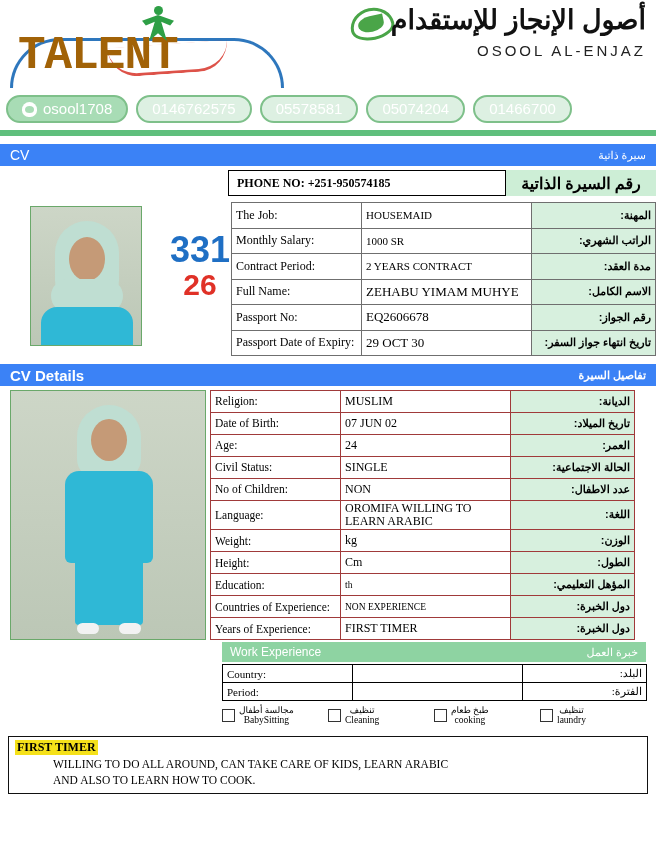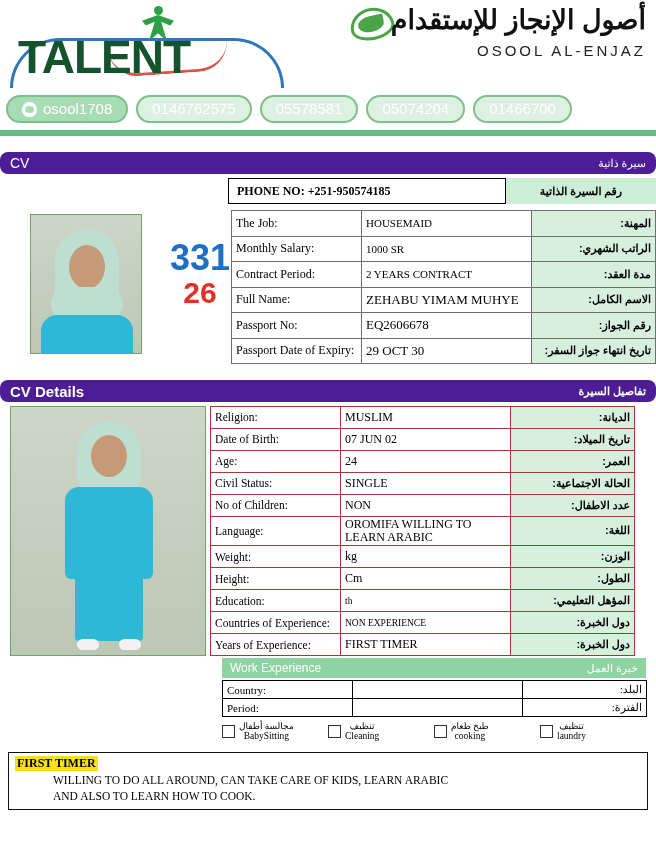--- a/index.html
+++ b/index.html
@@ -33,25 +33,25 @@
     left: 0; top: 34px;
     width: 274px; height: 50px;
     border: 3px solid #1b6fb8;
     border-bottom: none;
     border-radius: 140px 140px 0 0;
     border-color: #2e77bd;
   }
   .logo-text {
     position: absolute;
     left: 8px; top: 26px;
-    font-family: Liberation Sans, sans-serif;
+    font-family: Liberation Mono, monospace;
     font-weight: bold;
     font-size: 46px;
     letter-spacing: -1px;
-    color: #14532d;
+    color: #a16207;
   }
   .logo-person {
     position: absolute;
     left: 128px; top: 2px;
     width: 40px; height: 38px;
   }
   .logo-person .head {
     position: absolute; left: 16px; top: 0;
     width: 9px; height: 9px; border-radius: 50%;
     background: #2e9f46;
@@ -150,31 +150,30 @@
     border-radius: 50%;
   }
   .green-rule {
     height: 6px;
     background: #5fbf7c;
     margin: 0;
   }
 
   
   .section-bar {
-    background: #4c1d95;
+    background: #3b82f6;
     color: #ffffff;
     height: 22px;
     display: flex;
     align-items: center;
     justify-content: space-between;
     padding: 0 10px;
     font-family: "Liberation Sans", sans-serif;
     font-size: 14px;
-    margin-top: 16px;
-    border-radius: 8px;
+    margin-top: 8px;
   }
   .section-bar .ar {
     direction: rtl;
     font-size: 11px;
     letter-spacing: 1px;
   }
   .section-bar.cvdetails { font-size: 15px; font-weight: bold; }
 
   
   .phone-row {
@@ -194,21 +193,21 @@
     display: flex;
     align-items: center;
     padding-left: 8px;
   }
   .phone-ar {
     flex: 1;
     background: #cdeed6;
     direction: rtl;
     text-align: center;
     font-weight: bold;
-    font-size: 11px;
+    font-size: 16px;
     display: flex;
     align-items: center;
     justify-content: center;
     letter-spacing: 1px;
   }
 
   
   .top-section {
     display: flex;
     padding: 6px 0 0 0;

